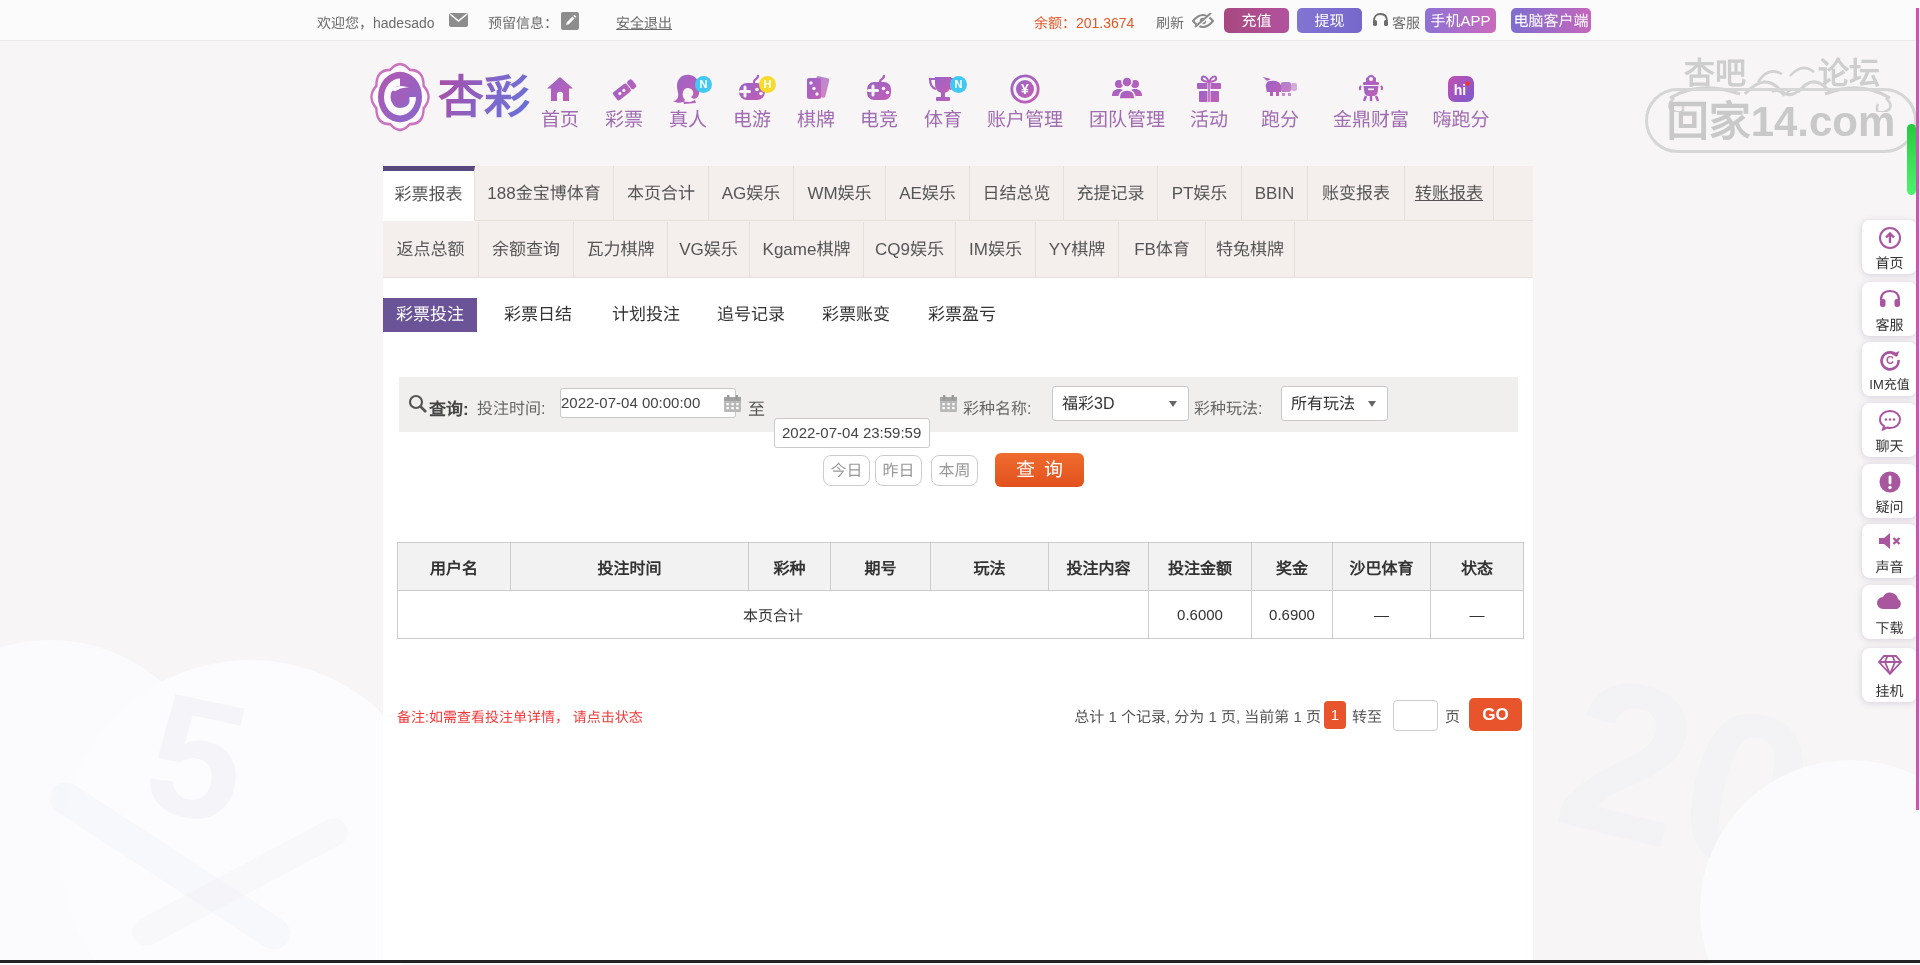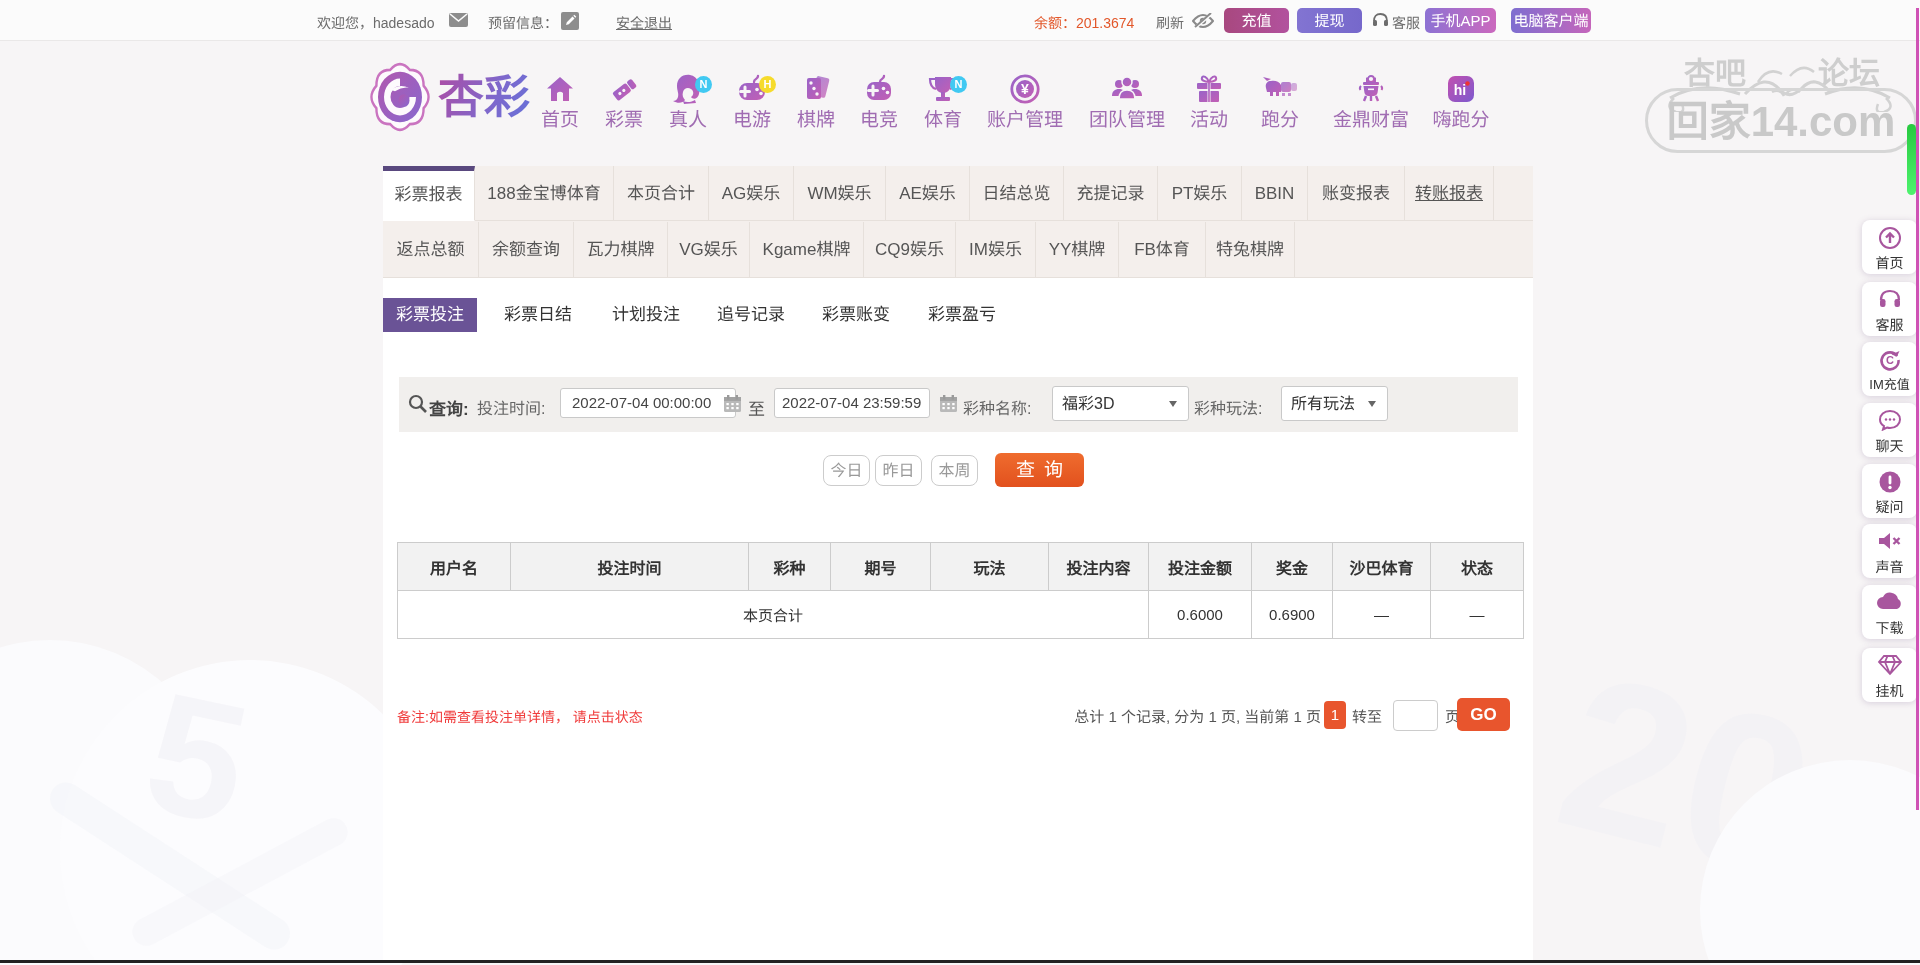--- a/index.html
+++ b/index.html
@@ -321,37 +321,37 @@
   <div class="subtab" style="left:438px; width:70px;">彩票账变</div>
   <div class="subtab" style="left:544px; width:70px;">彩票盈亏</div>
 
   <div id="searchbar">
     <div style="position:absolute; left:9px; top:17px;"><svg width="20" height="20" viewBox="0 0 20 20">
           <circle cx="8" cy="8" r="6" fill="none" stroke="#555" stroke-width="2.2"></circle>
           <line x1="12.5" y1="12.5" x2="18" y2="18" stroke="#555" stroke-width="2.6"></line>
         </svg></div>
     <div class="lbl" style="left:30px; color:#444; font-weight:bold; font-size:17px;">查询:</div>
     <div class="lbl" style="left:78px;">投注时间:</div>
-    <div class="inp" style="left:161px; width:176px; line-height:28px; padding-left:11px;">2022-07-04 00:00:00</div>
+    <div class="inp" style="left:161px; width:176px; line-height:28px; padding-left:0;">2022-07-04 00:00:00</div>
     <div class="lbl" style="left:325px; top:18px;"><svg width="17" height="17" viewBox="0 0 17 17">
           <rect x="0" y="2" width="17" height="15" rx="1.5" fill="#b9b9b9"></rect>
           <rect x="0" y="2" width="17" height="4" fill="#a3a3a3"></rect>
           <rect x="3" y="0" width="2.4" height="4.5" fill="#9a9a9a"></rect>
           <rect x="11.6" y="0" width="2.4" height="4.5" fill="#9a9a9a"></rect>
           <g fill="#fff">
             <rect x="2.4" y="8" width="2.4" height="2.2"></rect>
             <rect x="7.3" y="8" width="2.4" height="2.2"></rect>
             <rect x="12.2" y="8" width="2.4" height="2.2"></rect>
             <rect x="2.4" y="12" width="2.4" height="2.2"></rect>
             <rect x="7.3" y="12" width="2.4" height="2.2"></rect>
             <rect x="12.2" y="12" width="2.4" height="2.2"></rect>
           </g>
         </svg></div>
     <div class="lbl" style="left:349px; font-size:17px; color:#555;">至</div>
-    <div class="inp" style="left:375px; width:156px; line-height:28px; padding-left:7px;">2022-07-04 23:59:59</div>
+    <div class="inp" style="left:375px; width:156px; line-height:28px; padding-left:7px;margin-top:30px;">2022-07-04 23:59:59</div>
     <div class="lbl" style="left:541px; top:18px;"><svg width="17" height="17" viewBox="0 0 17 17">
           <rect x="0" y="2" width="17" height="15" rx="1.5" fill="#b9b9b9"></rect>
           <rect x="0" y="2" width="17" height="4" fill="#a3a3a3"></rect>
           <rect x="3" y="0" width="2.4" height="4.5" fill="#9a9a9a"></rect>
           <rect x="11.6" y="0" width="2.4" height="4.5" fill="#9a9a9a"></rect>
           <g fill="#fff">
             <rect x="2.4" y="8" width="2.4" height="2.2"></rect>
             <rect x="7.3" y="8" width="2.4" height="2.2"></rect>
             <rect x="12.2" y="8" width="2.4" height="2.2"></rect>
             <rect x="2.4" y="12" width="2.4" height="2.2"></rect>
@@ -394,21 +394,21 @@
   </tbody>
     </table>
 
   <div id="note">备注:如需查看投注单详情， 请点击状态</div>
   <div id="pager">
     <span style="position:absolute; right:201px; top:7px; white-space:nowrap;">总计 1 个记录, 分为 1 页, 当前第 1 页</span>
     <span style="position:absolute; right:176px; top:3px; width:22px; height:28px; background:#e8552d; border-radius:4px; color:#fff; text-align:center; line-height:28px; font-size:15px;">1</span>
     <span style="position:absolute; right:140px; top:7px; white-space:nowrap;">转至</span>
     <span style="position:absolute; right:84px; top:2px; width:45px; height:31px; background:#fff; border:1px solid #ccc; border-radius:4px;"></span>
     <span style="position:absolute; right:62px; top:7px;">页</span>
-    <span style="position:absolute; right:12px; top:0px; width:53px; height:33px; background:#e8552d; border-radius:5px; color:#fff; font-size:17px; font-weight:bold; text-align:center; line-height:33px;">GO</span>
+    <span style="position:absolute; right:0px; top:0px; width:53px; height:33px; background:#e8552d; border-radius:5px; color:#fff; font-size:17px; font-weight:bold; text-align:center; line-height:33px;">GO</span>
   </div>
 </div>
 
 <div class="side" style="top:220px;">
   <svg width="24" height="24" viewBox="0 0 24 24">
       <circle cx="12" cy="12" r="10" fill="none" stroke="#a8569e" stroke-width="2"></circle>
       <path d="M12 17 L12 8 M8 11.5 L12 7.5 L16 11.5" stroke="#a8569e" stroke-width="2.4" fill="none"></path>
     </svg>
   <span class="sl">首页</span>
 </div>

